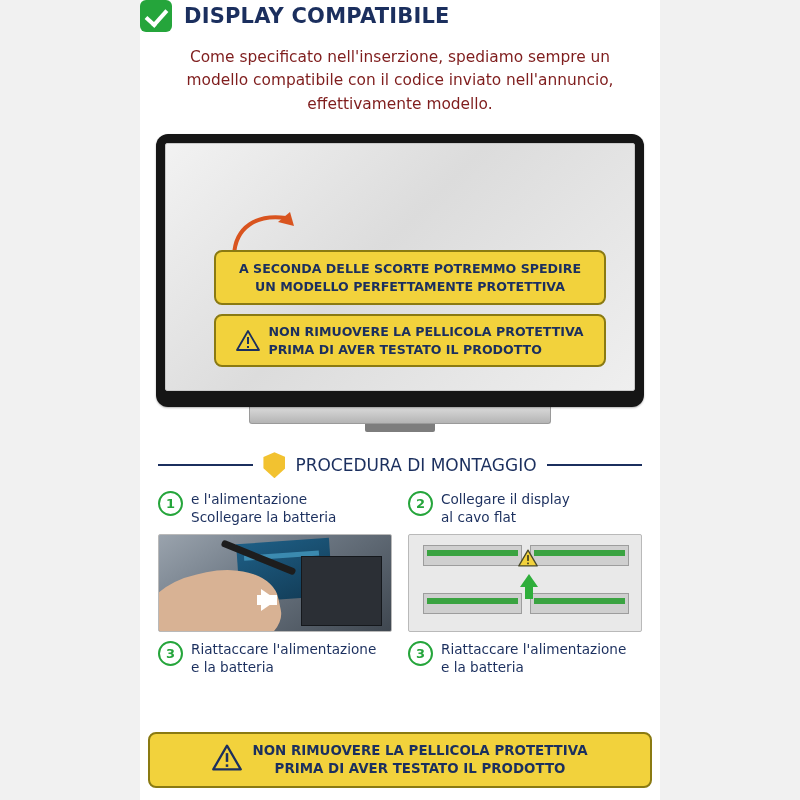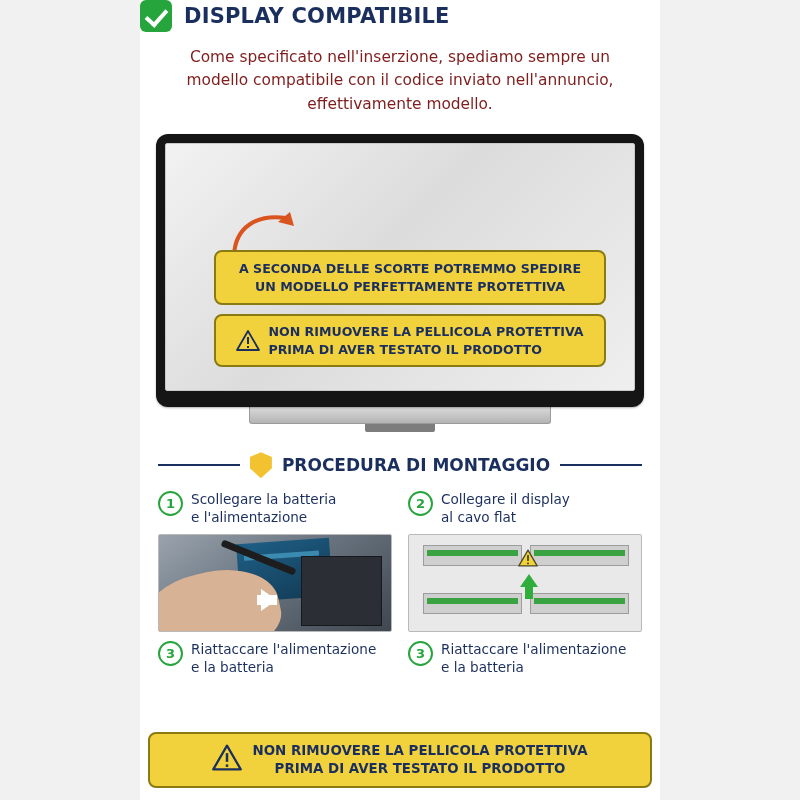--- a/index.html
+++ b/index.html
@@ -193,21 +193,21 @@
   }
   .shield {
     width: 22px;
     height: 26px;
     background: #f2c230;
     flex: 0 0 auto;
     clip-path: polygon(50% 0,100% 18%,100% 62%,50% 100%,0 62%,0 18%);
   }
   .proc-title {
     font-size: 17px;
-    font-weight: bold;
+    font-weight: normal;
     color: #1b2f5e;
     white-space: nowrap;
   }
 
   .steps {
     display: flex;
     gap: 16px;
     margin: 12px 18px 0 18px;
   }
   .step-col { width: 50%; }
@@ -447,22 +447,22 @@
       <div class="proc-title">PROCEDURA DI MONTAGGIO</div>
       <div class="proc-rule"></div>
     </div>
 
     <div class="steps">
 
       <div class="step-col">
         <div class="step-line">
           <div class="step-num">1</div>
           <div>
+            <div>e l'alimentazione</div>
             <div>Scollegare la batteria</div>
-            <div>e l'alimentazione</div>
           </div>
         </div>
         <div class="photo left-photo">
           <div class="pcb"></div>
           <div class="battery"></div>
           <div class="hand"></div>
           <div class="tool"></div>
           <div class="white-arrow"></div>
         </div>
         <div class="step-line" style="margin-top:8px">

